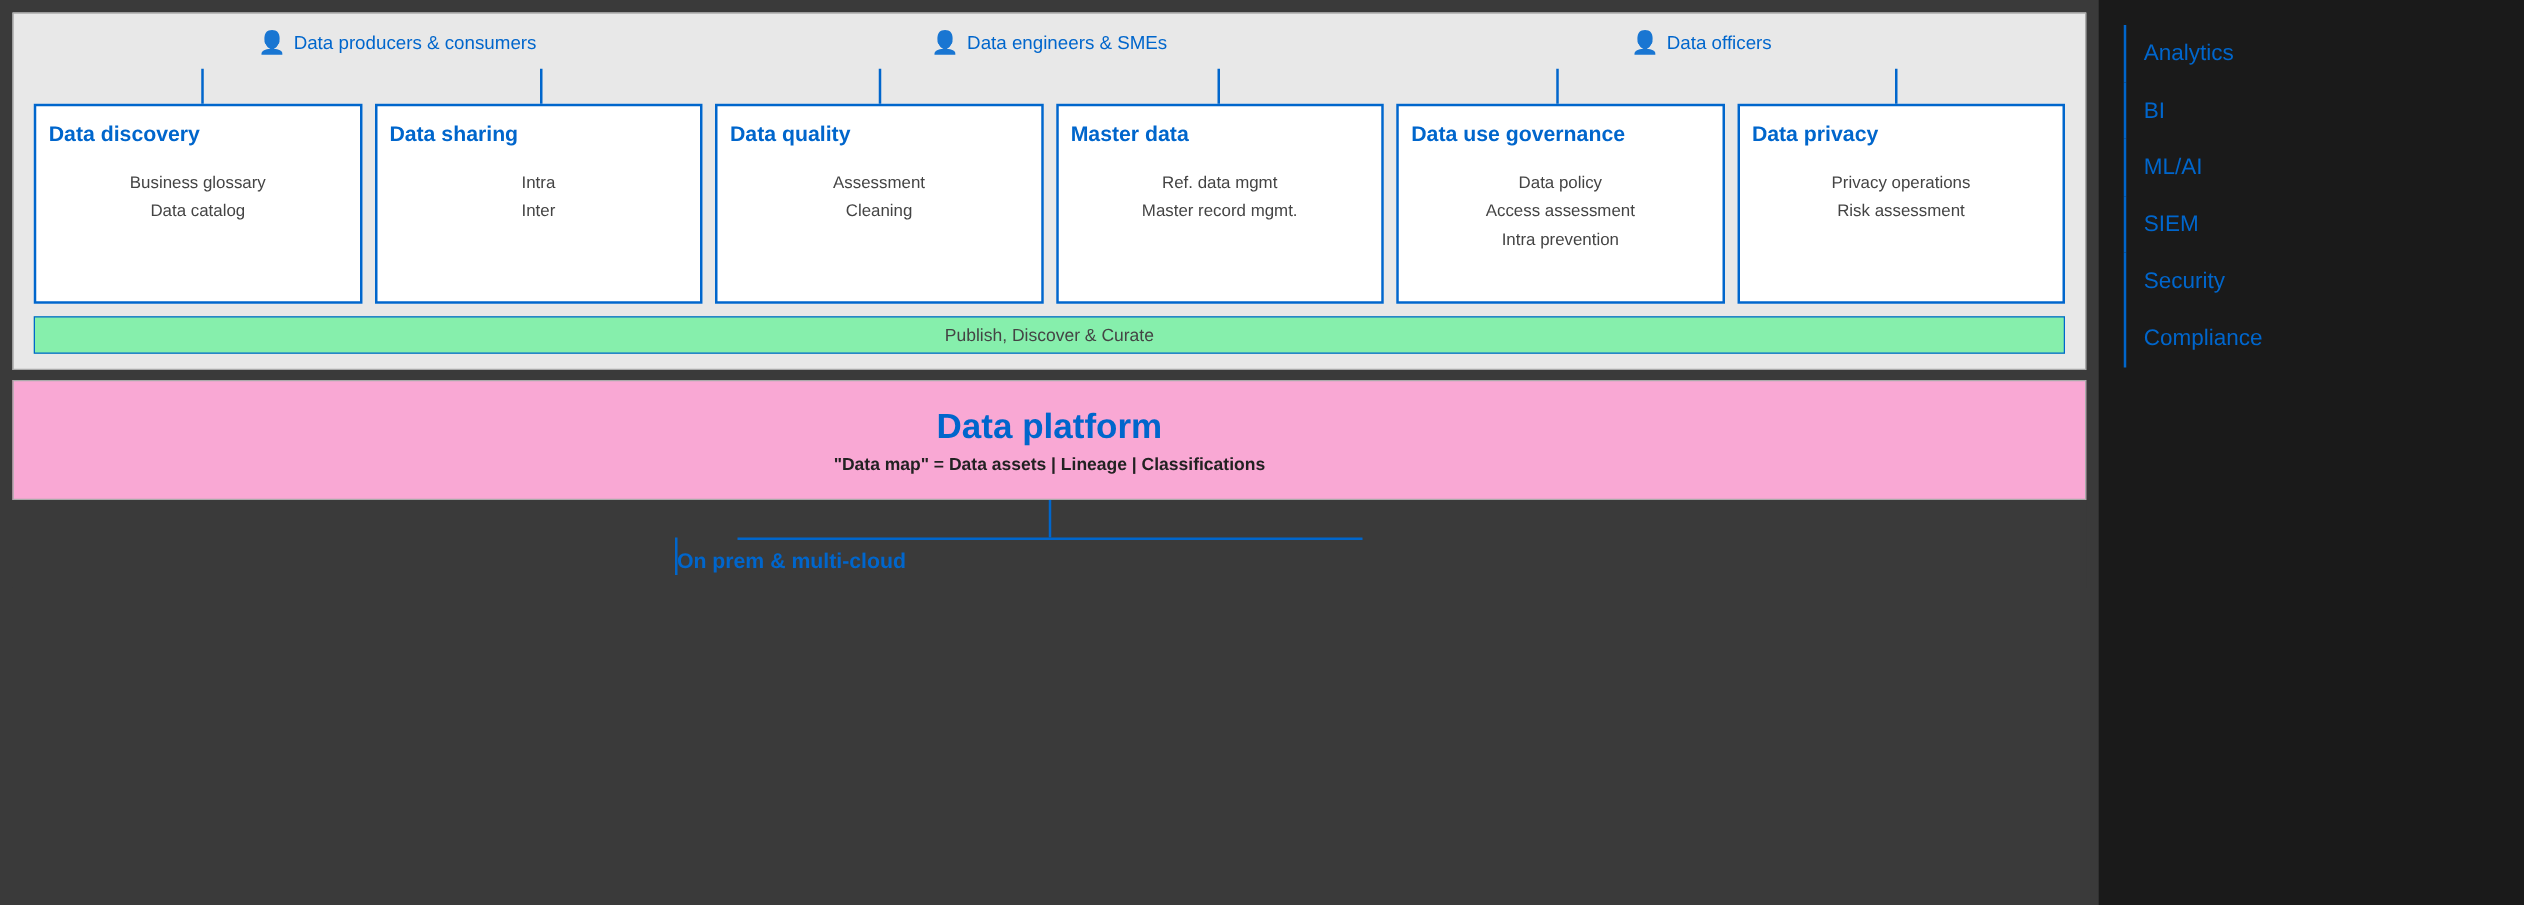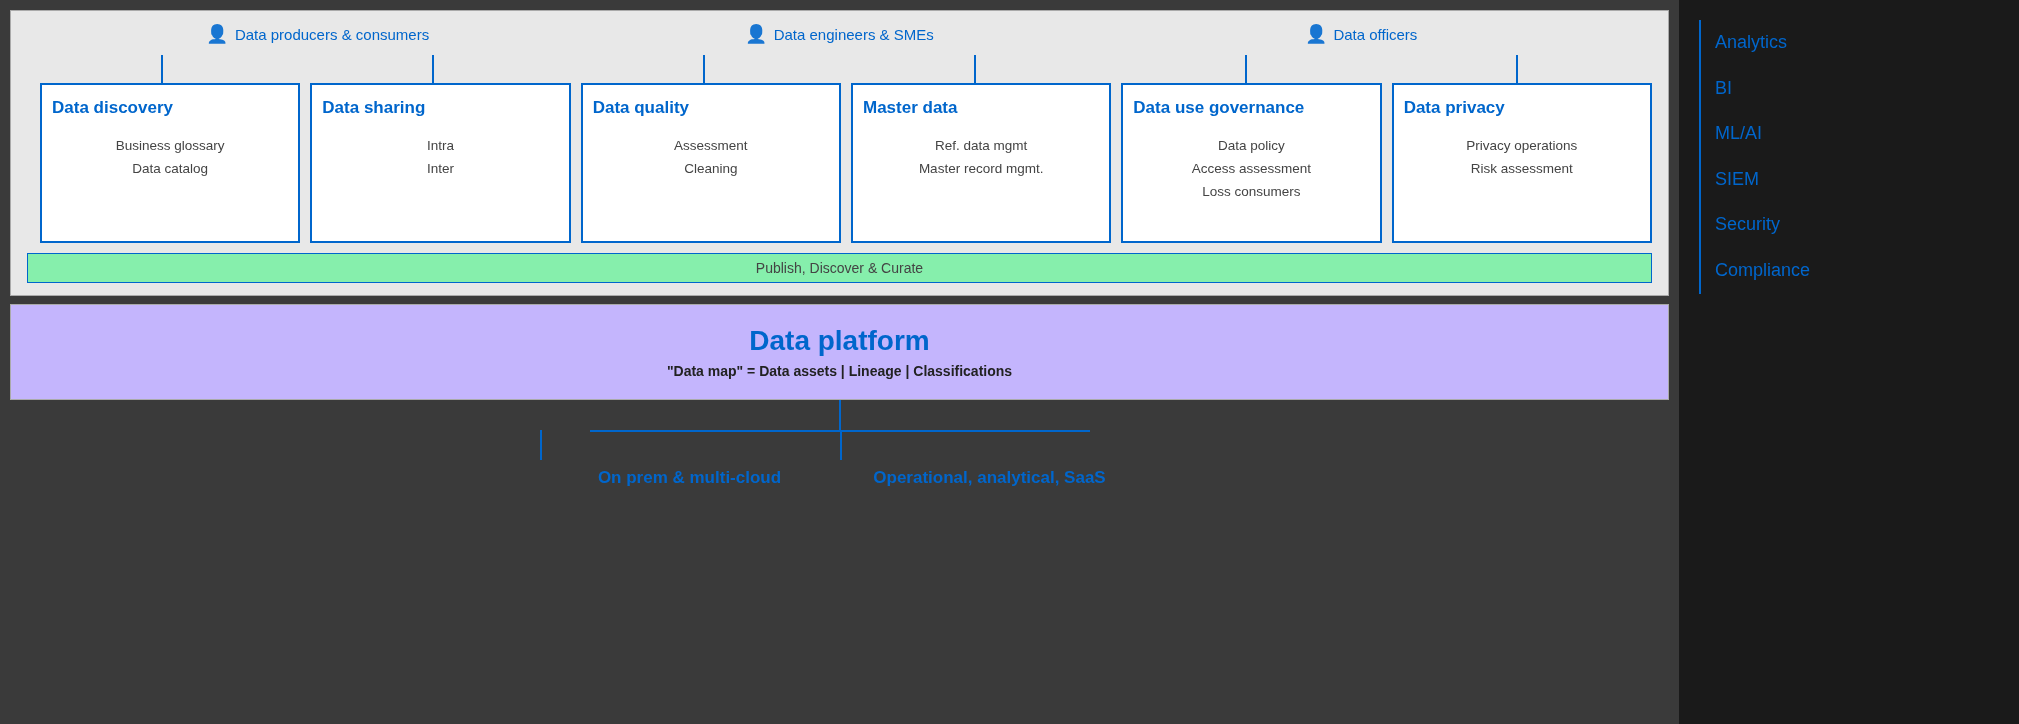--- a/index.html
+++ b/index.html
@@ -38,21 +38,20 @@
       font-size: 15px;
     }
     .persona-icon {
       font-size: 18px;
       color: #0066cc;
     }
     .cards-row {
       display: flex;
       gap: 10px;
       margin-bottom: 10px;
-      margin-left: 13px;
     }
     .card {
       flex: 1;
       border: 2px solid #0066cc;
       background: white;
       padding: 12px 10px;
       min-height: 160px;
       display: flex;
       flex-direction: column;
     }
@@ -71,21 +70,21 @@
     }
     .publish-bar {
       border: 1.5px solid #0066cc;
       background: #86efac;
       text-align: center;
       padding: 6px;
       color: #444;
       font-size: 14px;
     }
     .data-platform-section {
-      background: #c4b5fd;
+      background: #f9a8d4;
       border: 1px solid #aaa;
       padding: 20px 16px;
       margin-bottom: 0;
     }
     .platform-title {
       color: #0066cc;
       font-size: 28px;
       font-weight: 700;
       text-align: center;
       margin-bottom: 6px;
@@ -119,21 +118,22 @@
     .horizontal-line {
       position: absolute;
       top: 0;
       left: 50px;
       right: 50px;
       height: 2px;
       background: #0066cc;
     }
     .branch-left, .branch-right {
       display: flex;
-      flex-direction: column;
+      flex-direction: row;
+      align-items: center;
       flex: 1;
     }
     .branch-line {
       width: 2px;
       height: 30px;
       background: #0066cc;
     }
     .branch-label {
       color: #0066cc;
       font-size: 17px;
@@ -256,21 +256,21 @@
           <div>Ref. data mgmt</div>
           <div>Master record mgmt.</div>
         </div>
       </div>
 
       <div class="card">
         <div class="card-title">Data use governance</div>
         <div class="card-items">
           <div>Data policy</div>
           <div>Access assessment</div>
-          <div>Loss consumers</div>
+          <div>Intra prevention</div>
         </div>
       </div>
 
       <div class="card">
         <div class="card-title">Data privacy</div>
         <div class="card-items">
           <div>Privacy operations</div>
           <div>Risk assessment</div>
         </div>
       </div>
@@ -289,24 +289,20 @@
   </div>
 
   <div class="bottom-section">
     <div class="vertical-line"></div>
     <div class="branch-container">
       <div class="horizontal-line"></div>
       <div class="branch-left">
         <div class="branch-line"></div>
         <div class="branch-label">On prem &amp; multi-cloud</div>
       </div>
-      <div class="branch-right">
-        <div class="branch-line"></div>
-        <div class="branch-label">Operational, analytical, SaaS</div>
-      </div>
     </div>
   </div>
 
 </div>
 
 <div class="right-sidebar">
   <div class="sidebar-item">
     <span>Analytics</span>
   </div>
   <div class="sidebar-item">

